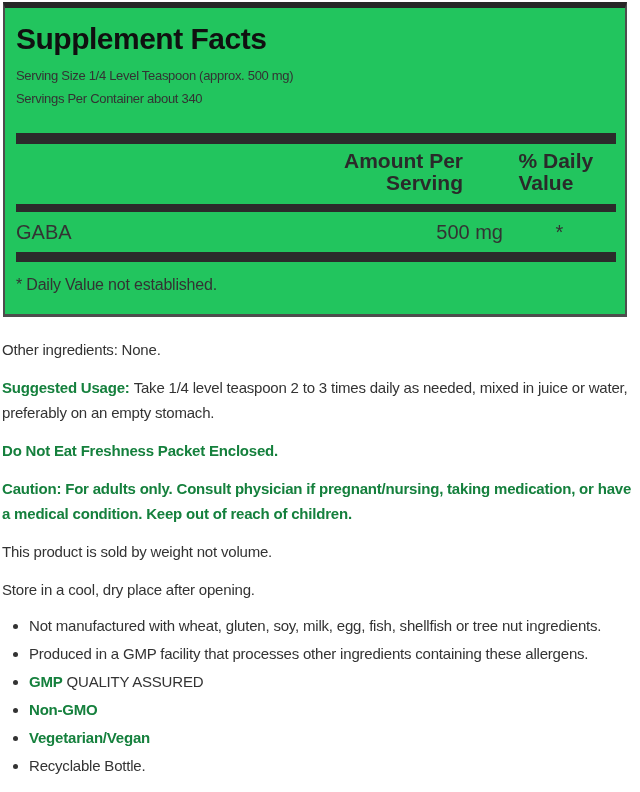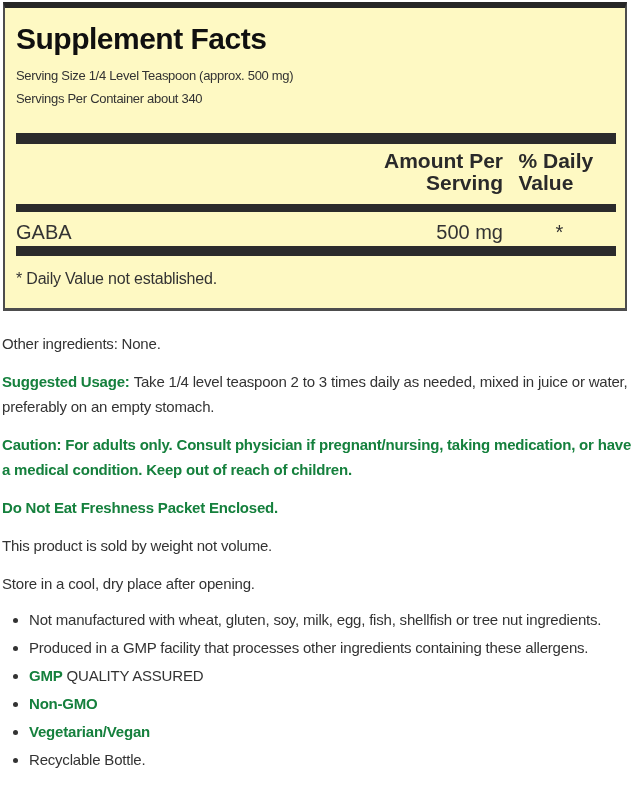--- a/index.html
+++ b/index.html
@@ -12,21 +12,21 @@
     font-family: "Liberation Sans", "DejaVu Sans", sans-serif;
     color: #333333;
   }
   
   .facts-box {
     margin: 2px 13px 0 3px;
     border: 2px solid #4d4d4d;
     border-top: 6px solid #262626;
     border-bottom-width: 3px;
     padding: 0 9px 20px 11px;
-    background: #fef9c3;
+    background: #22c55e;
   }
   .facts-title {
     margin: 14px 0 8px;
     font-size: 30px;
     line-height: 34px;
     font-weight: bold;
     letter-spacing: -0.5px;
     color: #101010;
   }
   .serving-block { margin: 0 0 0; }
@@ -40,30 +40,31 @@
   .bar-mid    { height: 8px; }
   .bar-bottom { height: 10px; }
   .hdr-row {
     display: flex;
     align-items: flex-end;
     padding: 6px 0 10px;
     font-weight: bold;
     font-size: 21px;
     line-height: 22px;
     color: #2a2a2a;
+    gap: 40px;
   }
   .col-name   { flex: 1; }
   .col-amount { flex: 1; text-align: right; }
   .col-dv     { width: 113px; text-align: center; }
   .hdr-amount-wrap { display: inline-block; width: 128px; text-align: right; }
   .hdr-dv-wrap     { display: inline-block; width: 82px;  text-align: left; }
   .item-row {
     display: flex;
     align-items: center;
-    padding: 8px 0 2px;
+    padding: 8px 0 8px;
     font-size: 20px;
     line-height: 24px;
   }
   .footnote {
     margin: 14px 0 0;
     font-size: 16px;
     letter-spacing: -0.2px;
   }
   
   .body-copy {
@@ -118,22 +119,22 @@
     </div>
 
     <div class="bar bar-bottom"></div>
 
     <p class="footnote">* Daily Value not established.</p>
   </section>
 
   <section class="body-copy">
     <p><span class="b"></span><span>Other ingredients: None.</span></p>
     <p><span class="b">Suggested Usage: </span><span>Take 1/4 level teaspoon 2 to 3 times daily as needed, mixed in juice or water, preferably on an empty stomach.</span></p>
+    <p><span class="b">Do Not Eat Freshness Packet Enclosed.</span><span></span></p>
     <p><span class="b">Caution: For adults only. Consult physician if pregnant/nursing, taking medication, or have a medical condition. Keep out of reach of children.</span><span></span></p>
-    <p><span class="b">Do Not Eat Freshness Packet Enclosed.</span><span></span></p>
     <p><span class="b"></span><span>This product is sold by weight not volume.</span></p>
     <p><span class="b"></span><span>Store in a cool, dry place after opening.</span></p>
 
     <ul class="bullet-list">
       <li><span class="b"></span><span>Not manufactured with wheat, gluten, soy, milk, egg, fish, shellfish or tree nut ingredients.</span></li>
       <li><span class="b"></span><span>Produced in a GMP facility that processes other ingredients containing these allergens.</span></li>
       <li><span class="b">GMP</span><span> QUALITY ASSURED</span></li>
       <li><span class="b">Non-GMO</span><span></span></li>
       <li><span class="b">Vegetarian/Vegan</span><span></span></li>
       <li><span class="b"></span><span>Recyclable Bottle.</span></li>

